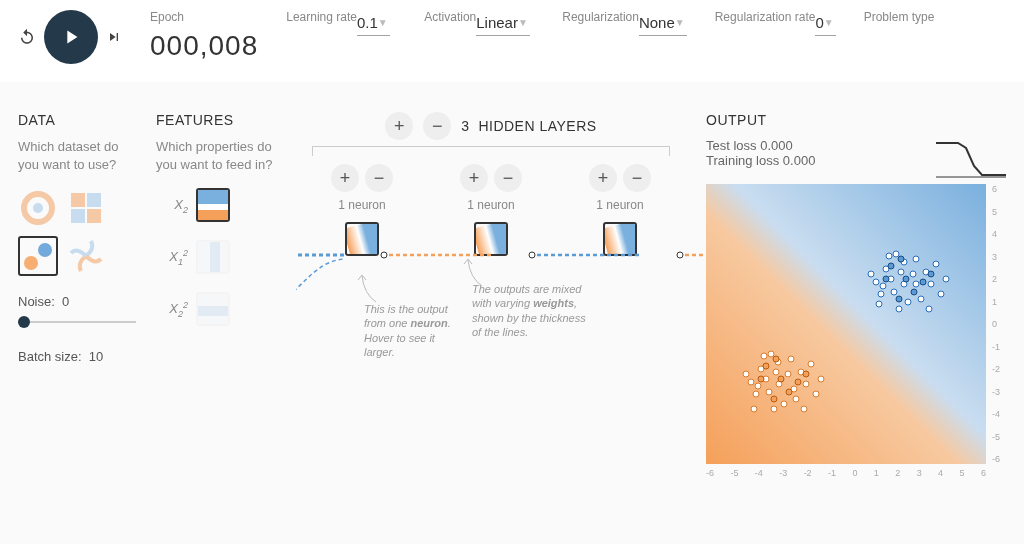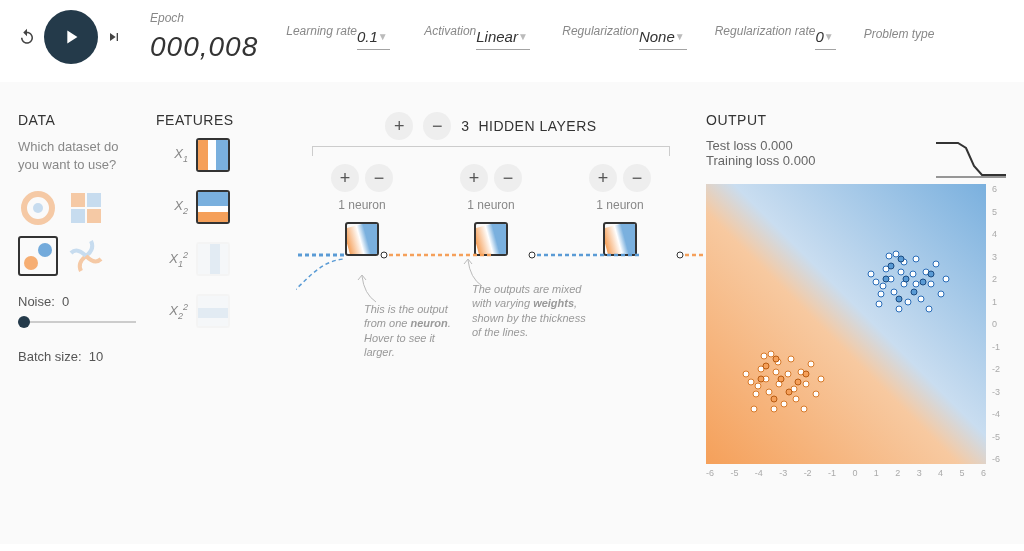--- a/index.html
+++ b/index.html
@@ -1,19 +1,19 @@
 <!DOCTYPE html>
 <html><head>
 <meta charset="utf-8">
 <style>
   * { box-sizing: border-box; margin: 0; padding: 0; }
   body { font-family: "Helvetica Neue", Arial, sans-serif; color: #333; background: #fff; width: 1024px; }
   
   
-  .topbar { display: flex; align-items: center; padding: 10px 18px 18px; gap: 28px; background: #fff; font-style: italic; }
+  .topbar { display: flex; align-items: flex-start; padding: 10px 18px 18px; gap: 28px; background: #fff; }
   .play-controls { display: flex; align-items: center; gap: 8px; }
   .svg-btn { cursor: pointer; display: inline-flex; }
   .play-button { width: 54px; height: 54px; border-radius: 50%; background: #243a4a; display: flex; align-items: center; justify-content: center; cursor: pointer; }
   .play-button svg { fill: #fff; }
   
   .epoch-group { display: flex; flex-direction: column; }
   .param-label { font-size: 12px; color: #888; margin-bottom: 6px; }
   .epoch-value { font-size: 28px; font-weight: 300; letter-spacing: 1px; color: #333; }
   
   .param-group { display: flex; flex-direction: row; min-width: 110px; }
@@ -173,31 +173,22 @@
         <div class="slider-thumb" style="left:0"></div>
       </div>
     </div>
     <div class="slider-label">
       <span>Batch size:</span>&nbsp;&nbsp;<span>10</span>
     </div>
   </div>
 
   <div class="feat-col">
     <div class="col-title">FEATURES</div>
+    <div class="col-desc">Which properties do you want to feed in?</div>
     <div class="feat-list">
-      <div class="feat-item">
-        <span class="feat-label">X<sub>1</sub></span>
-        <div class="neuron-box">
-          <svg width="34" height="34">
-              <rect width="34" height="34" fill="#f5a05a"></rect>
-              <rect x="10" width="8" height="34" fill="#fff"></rect>
-              <rect x="18" width="16" height="34" fill="#7ab0de"></rect>
-            </svg>
-        </div>
-      </div>
       <div class="feat-item">
         <span class="feat-label">X<sub>2</sub></span>
         <div class="neuron-box">
           <svg width="34" height="34">
               <rect width="34" height="34" fill="#7ab0de"></rect>
               <rect y="14" width="34" height="6" fill="#fff"></rect>
               <rect y="20" width="34" height="14" fill="#f5a05a"></rect>
             </svg>
         </div>
       </div>

